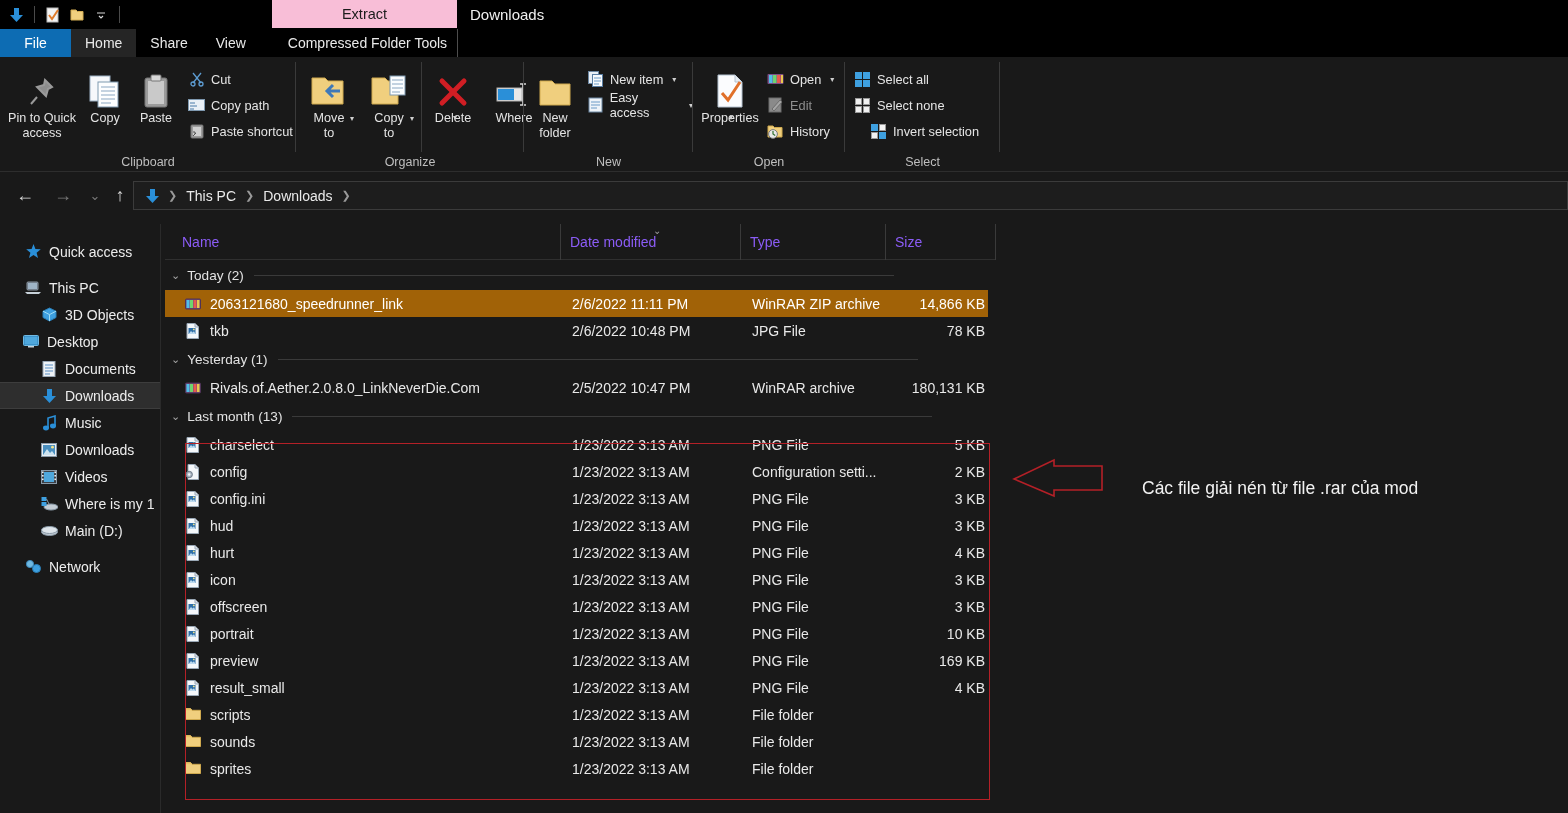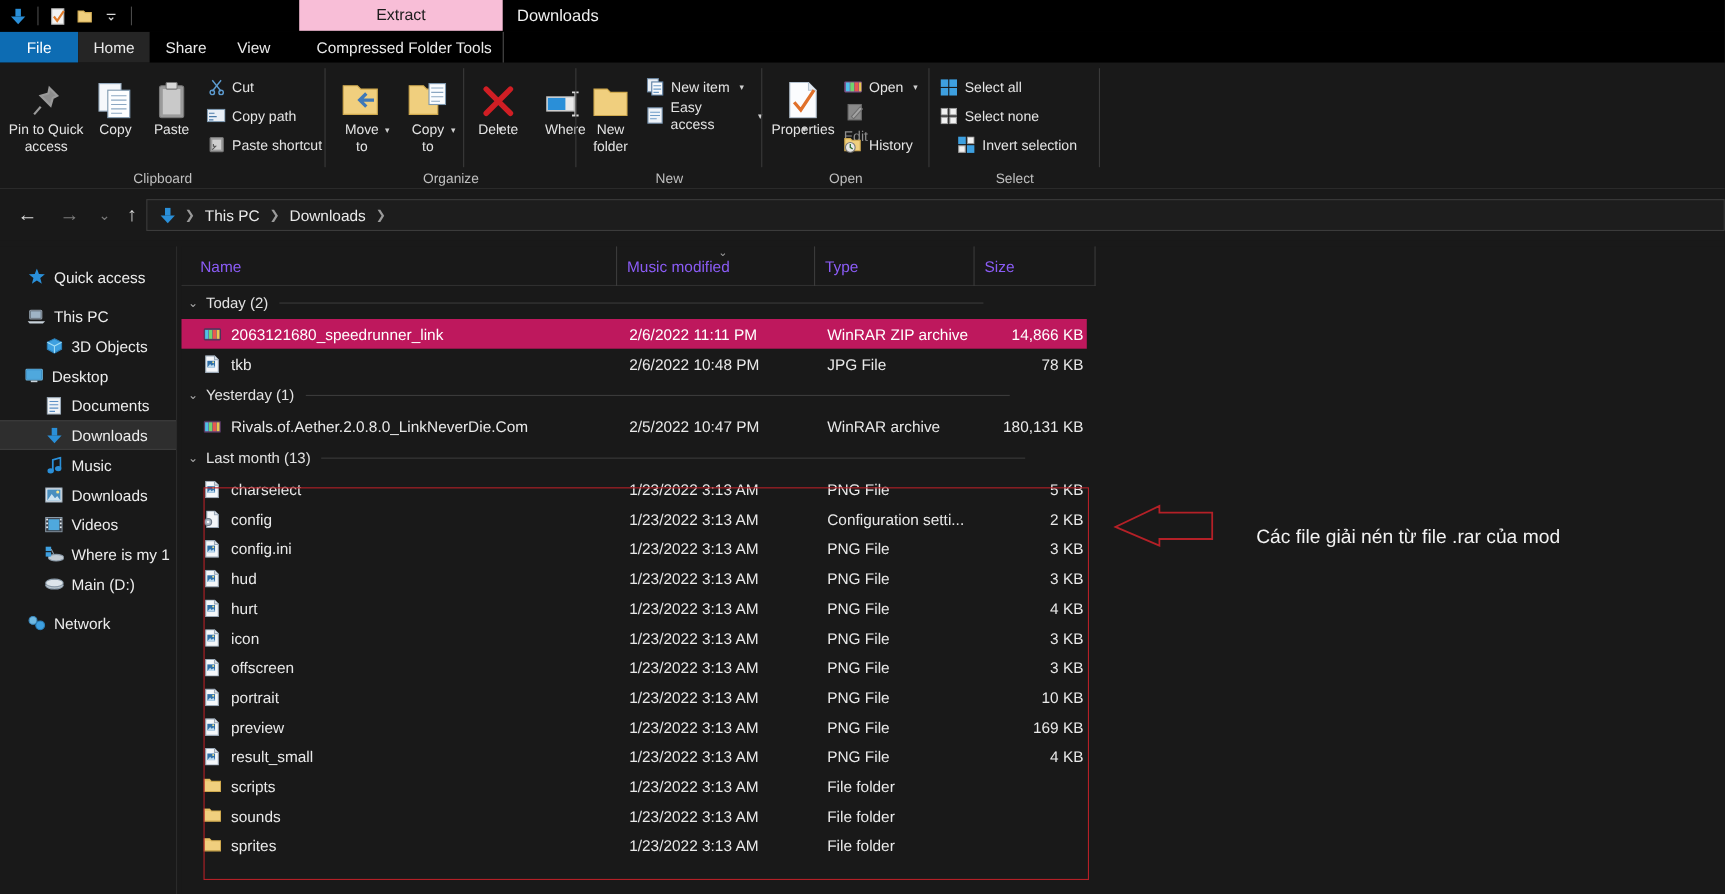--- a/index.html
+++ b/index.html
@@ -150,21 +150,21 @@
     padding-left: 6px; font-size: 13.6px; color: #e2e2e2;
   }
   .grouphdr .gchev { font-size: 11px; color: #a6a6a6; margin-right: 7px; }
   .grouphdr .gline { flex: 1; height: 1px; background: #3a3a3a; margin-left: 10px; margin-right: 8px; max-width: 640px; }
 
   .row {
     position: relative; height: 27px; width: 823px;
     display: flex; align-items: center;
     font-size: 14px; color: #e9e9e9; white-space: nowrap;
   }
-  .row.selected { background: #be185d; color: #ffffff; }
+  .row.selected { background: #a16207; color: #ffffff; }
   .row .c-name { position: absolute; left: 20px; display: flex; align-items: center; gap: 9px; }
   .row .c-date { position: absolute; left: 407px; }
   .row .c-type { position: absolute; left: 587px; }
   .row .c-size { position: absolute; left: 660px; width: 160px; text-align: right; }
   .fico { width: 16px; height: 16px; flex: 0 0 16px; display: block; }
 
   
   .redbox {
     position: absolute; left: 185px; top: 443px; width: 805px; height: 357px;
     border: 1.5px solid #b42027; pointer-events: none;
@@ -422,21 +422,21 @@
               <rect x="2" y="3" width="3.5" height="8" fill="#4fc0e8"></rect>
               <rect x="6" y="3" width="3.5" height="8" fill="#6fd46f"></rect>
               <rect x="10" y="3" width="3.5" height="8" fill="#e8584f"></rect>
               <rect x="14" y="3" width="2" height="8" fill="#e8c84f"></rect>
             </g>
           </svg>
       </span>
       <span>Open</span>
       <span class="caret">▾</span>
     </div>
-    <div class="sm-btn" style="left:74px; top:37px; color:#8e8e8e;flex-direction:column;">
+    <div class="sm-btn" style="left:74px; top:37px; color:#8e8e8e;">
       <span class="ico">
         <svg width="16" height="16" viewBox="0 0 16 16">
             <rect x="1" y="1" width="12" height="14" fill="#8a8a8a" stroke="#6d6d6d"></rect>
             <path d="M4 12 L12 3 l2 2 L6 14 Z" fill="#a5a5a5" stroke="#6d6d6d"></path>
           </svg>
       </span>
       <span>Edit</span>
     </div>
     <div class="sm-btn" style="left:74px; top:63px;">
       <span class="ico">
@@ -658,21 +658,21 @@
     </span>
     <span>Network</span>
   </div>
 </div>
 <div class="splitter"></div>
 
 <div class="filepane">
 
   <div class="colhdr">
     <div class="col first" style="left:0; width:395px;">Name</div>
-    <div class="col" style="left:395px; width:180px;">Music modified</div>
+    <div class="col" style="left:395px; width:180px;">Date modified</div>
     <div class="col" style="left:575px; width:145px;">Type</div>
     <div class="col" style="left:720px; width:110px;">Size</div>
     <div class="col" style="left:830px; width:1px;"></div>
     <div class="sort-ind">⌄</div>
   </div>
 
   <div class="grouphdr">
     <span class="gchev">⌄</span>
     <span>Today (2)</span>
     <span class="gline"></span>

